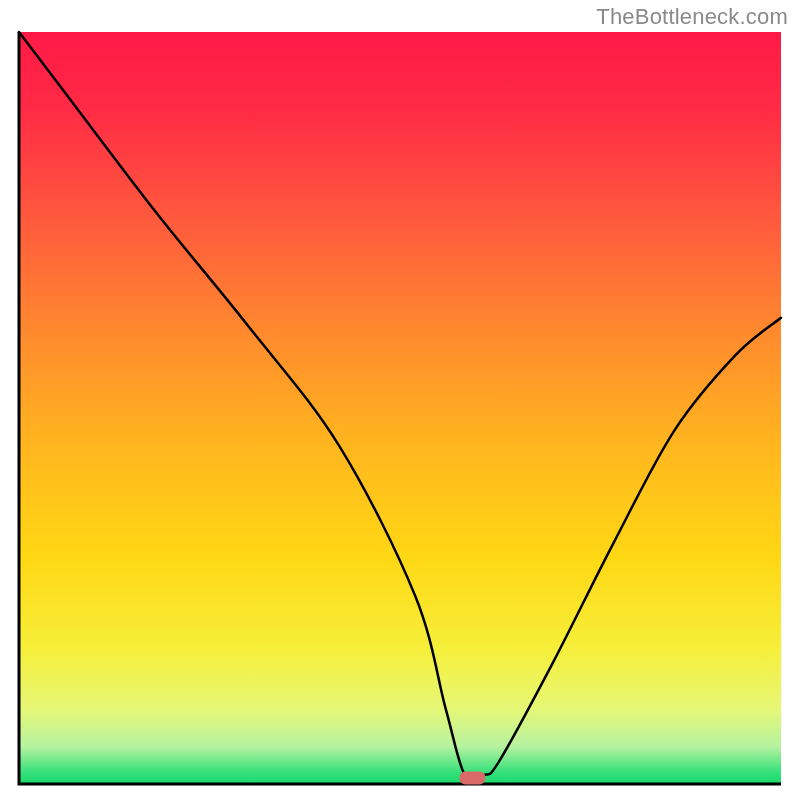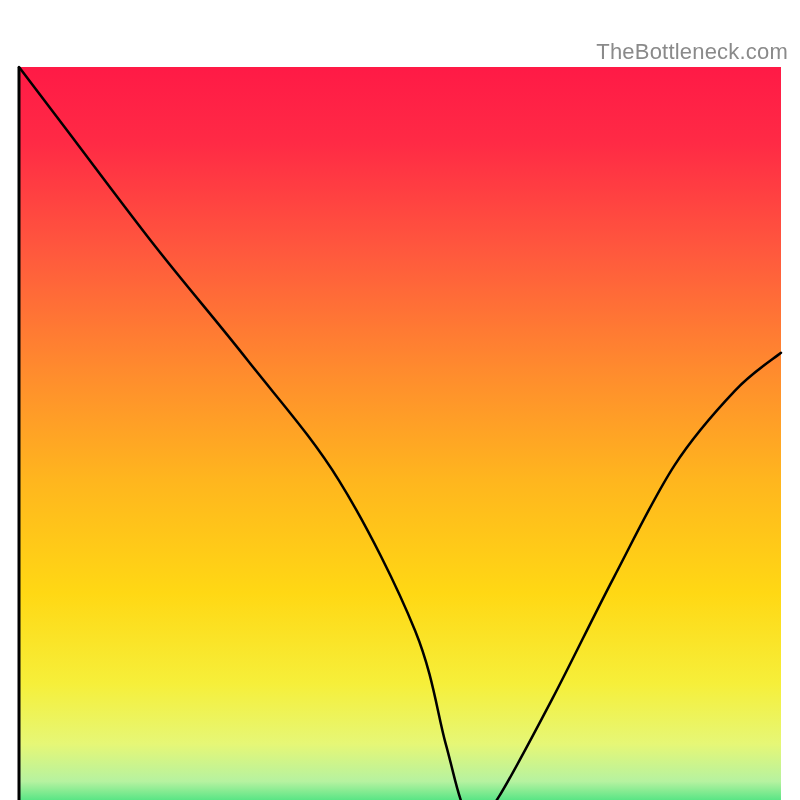--- a/index.html
+++ b/index.html
@@ -7,21 +7,20 @@
     padding: 0;
     width: 800px;
     height: 800px;
     background: #ffffff;
     font-family: Arial, Helvetica, sans-serif;
   }
   .wrap {
     position: relative;
     width: 800px;
     height: 566px;
-    margin-top: 35px;
   }
   .attribution {
     position: absolute;
     top: 4px;
     right: 12px;
     font-size: 22px;
     font-weight: 500;
     color: #8a8a8a;
     letter-spacing: 0.2px;
   }

